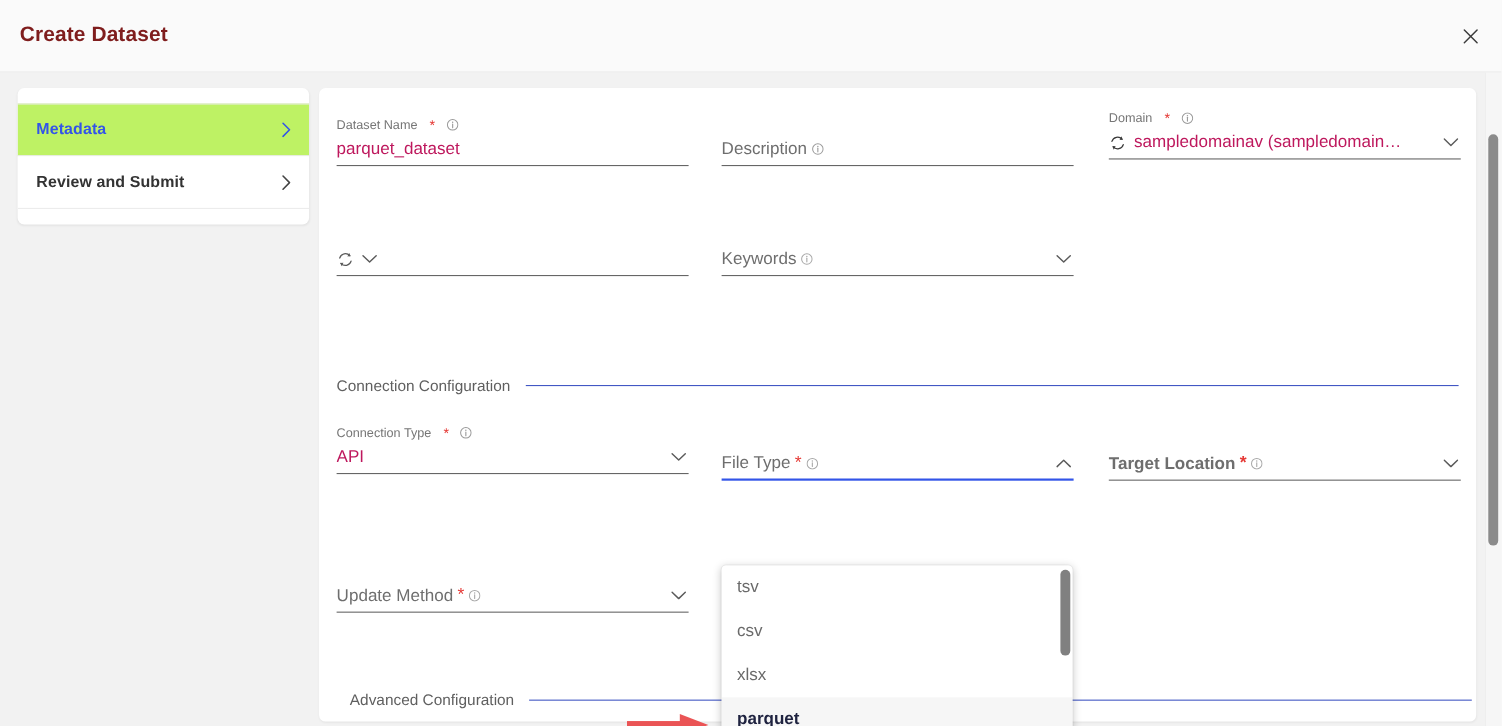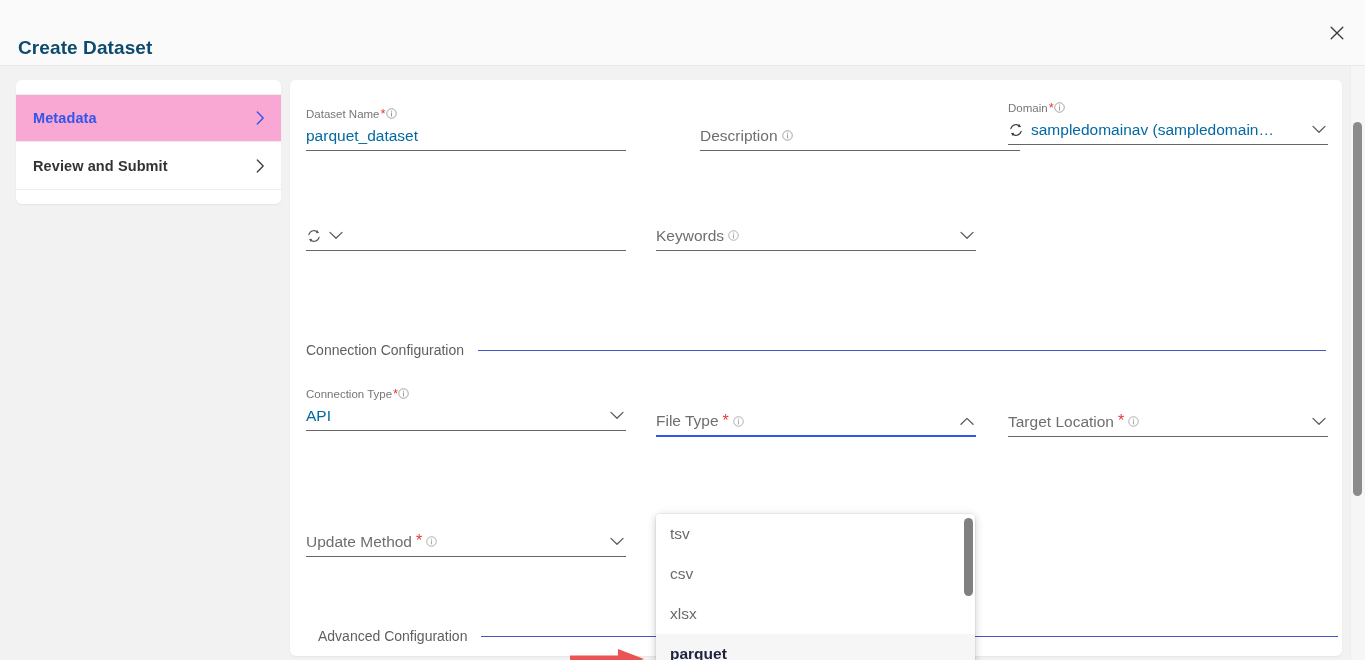--- a/index.html
+++ b/index.html
@@ -21,24 +21,24 @@
   
   .modal-header {
     position: absolute;
     left: 0; top: 0;
     width: 1365px; height: 66px;
     background: #fafafa;
     border-bottom: 1px solid #e8e8e8;
   }
   .modal-title {
     position: absolute;
-    left: 18px; top: 37px;
+    left: 18px; top: 21px;
     font-size: 19px;
     font-weight: 700;
-    color: #0c4a6e;
+    color: #7f1d1d;
     letter-spacing: .1px;
   }
   .close-btn {
     position: absolute;
     right: 13px; top: 18px;
     width: 30px; height: 30px;
     display: flex; align-items: center; justify-content: center;
     cursor: pointer;
     border-radius: 3px;
   }
@@ -68,21 +68,21 @@
     display: flex;
     align-items: center;
     padding: 0 16px 0 17px;
     cursor: pointer;
     border-top: 1px solid #ececec;
     border-bottom: 1px solid #ececec;
     background: #ffffff;
   }
   .step + .step { border-top: none; gap: 32px; }
   .step.active {
-    background: #f9a8d4;
+    background: #bef264;
   }
   .step-label {
     font-size: 14.5px;
     font-weight: 700;
     color: #333333;
     flex: 1;
     letter-spacing: .1px;
   }
   .step.active .step-label { color: #3355e8; }
   .step-chevron { display: flex; align-items: center; color: #444; }
@@ -105,37 +105,37 @@
   .field {
     position: absolute;
     width: 320px;
   }
   .field-label {
     font-size: 11.5px;
     color: #767676;
     height: 15px;
     display: flex;
     align-items: center;
-    gap: 0;
+    gap: 10px;
     white-space: nowrap;
   }
   .field-label .req { color: #e53935; font-size: 13px; line-height: 1; padding-left: 1px; }
   .field-row {
     position: relative;
     height: 30px;
     display: flex;
     align-items: center;
     border-bottom: 1px solid #666666;
     cursor: pointer;
     gap: 7px;
   }
   .field-row.focused { border-bottom: 2px solid #3355e8; }
   .field-value {
     font-size: 15.5px;
-    color: #0369a1;
+    color: #be185d;
     flex: 1;
     white-space: nowrap;
     overflow: hidden;
     text-overflow: ellipsis;
   }
   .field-ph-label {
     font-size: 15.5px;
     color: #6e6e6e;
     display: flex;
     align-items: center;
@@ -285,21 +285,21 @@
               <path d="M6 5.1 L6 8.8" stroke="#9a9a9a" stroke-width="1.1" stroke-linecap="round"></path>
               <circle cx="6" cy="3.4" r=".72" fill="#9a9a9a"></circle>
             </svg>
           </span>
         </div>
         <div class="field-row">
           <span class="field-value">parquet_dataset</span>
         </div>
       </div>
 
-      <div class="field" style="left:366px; top:26px;margin-left:44px;">
+      <div class="field" style="left:366px; top:26px;">
         <div class="field-label">&nbsp;</div>
         <div class="field-row">
           <span class="field-ph-label">
             <span>Description</span>
             <span class="info-icon">
               <svg width="11" height="11" viewBox="0 0 12 12" fill="none">
                 <circle cx="6" cy="6" r="5.2" stroke="#9a9a9a" stroke-width="1"></circle>
                 <path d="M6 5.1 L6 8.8" stroke="#9a9a9a" stroke-width="1.1" stroke-linecap="round"></path>
                 <circle cx="6" cy="3.4" r=".72" fill="#9a9a9a"></circle>
               </svg>
@@ -417,21 +417,21 @@
             </span>
           </span>
           <span class="caret">
             <svg width="14" height="9" viewBox="0 0 14 9" fill="none">
               <path d="M1 7.2 L7 1.4 L13 7.2" stroke="currentColor" stroke-width="1.3" stroke-linecap="round" stroke-linejoin="round"></path>
             </svg>
           </span>
         </div>
       </div>
 
-      <div class="field" style="left:718px; top:327px;">
+      <div class="field" style="left:718px; top:327px;font-weight:bold;">
         <div class="field-row">
           <span class="field-ph-label">
             <span>Target Location</span>
             <span class="req">*</span>
             <span class="info-icon">
               <svg width="11" height="11" viewBox="0 0 12 12" fill="none">
                 <circle cx="6" cy="6" r="5.2" stroke="#a8a8a8" stroke-width="1"></circle>
                 <path d="M6 5.1 L6 8.8" stroke="#a8a8a8" stroke-width="1.1" stroke-linecap="round"></path>
                 <circle cx="6" cy="3.4" r=".72" fill="#a8a8a8"></circle>
               </svg>

